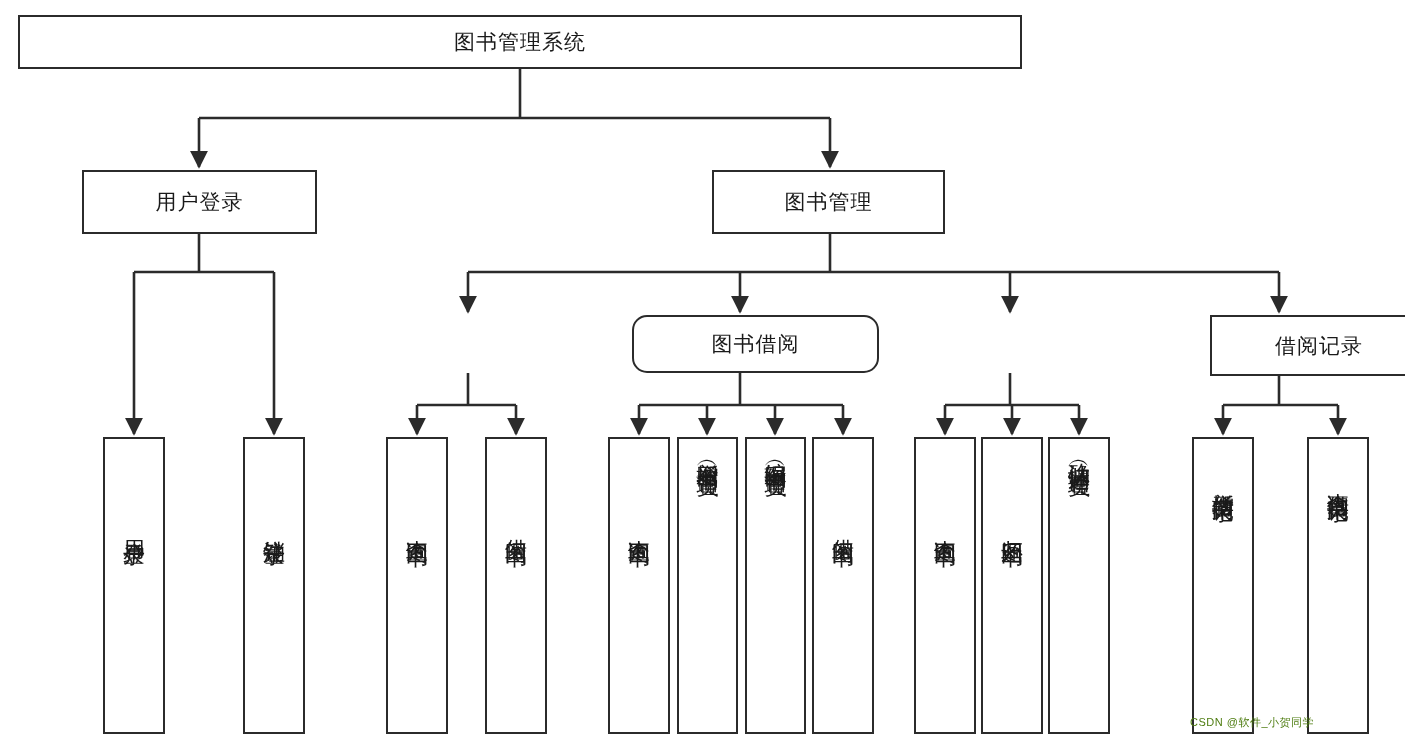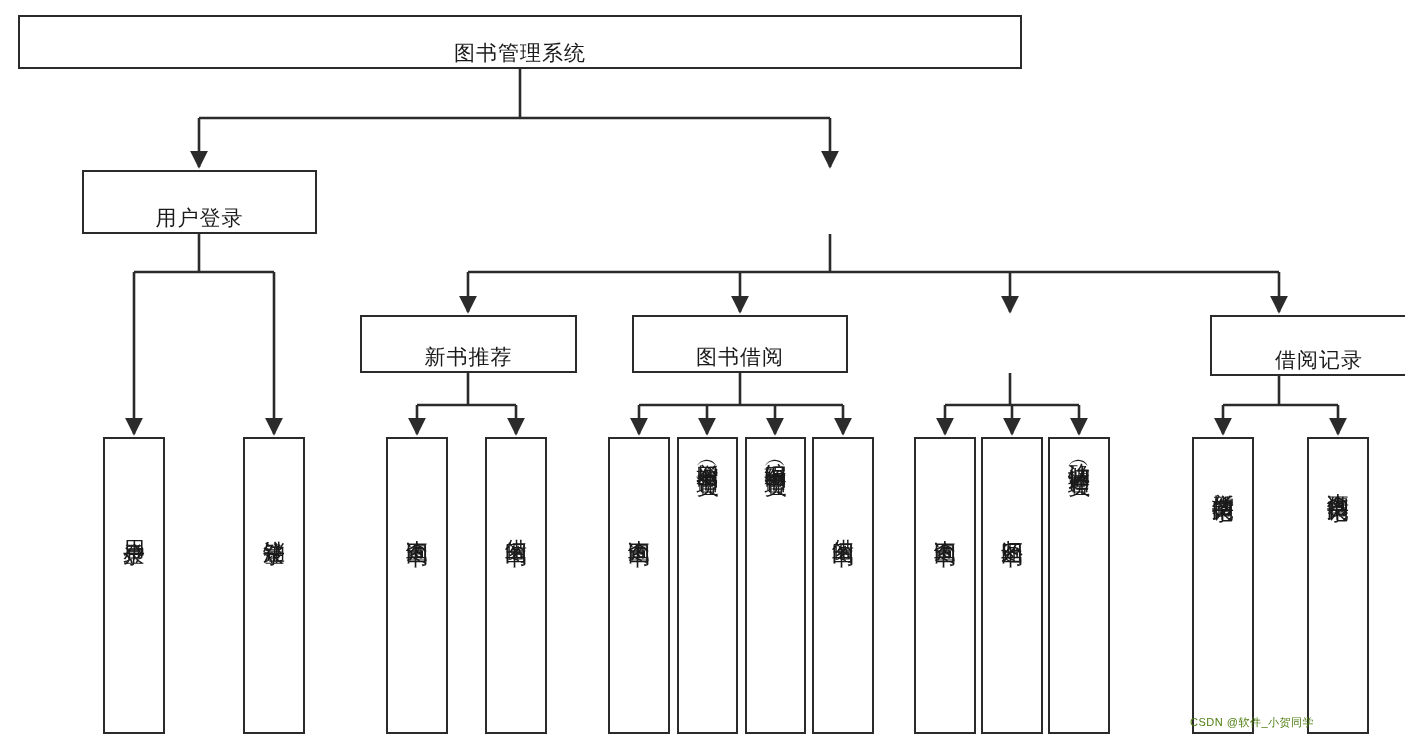--- a/index.html
+++ b/index.html
@@ -21,21 +21,21 @@
     width: 1405px;
     height: 747px;
     pointer-events: none;
   }
   .node {
     position: absolute;
     box-sizing: border-box;
     border: 2.5px solid #2b2b2b;
     background: #ffffff;
     display: flex;
-    align-items: flex-end;
+    align-items: center;
     justify-content: center;
     color: #1a1a1a;
   }
   .node.h {
     font-size: 21px;
     letter-spacing: 1px;
   }
   .node.v {
     align-items: flex-start;
     justify-content: center;
@@ -116,25 +116,25 @@
     </g>
   </svg>
 
   <div class="node h" style="left:18px; top:15px; width:1004px; height:54px;">
     <span>图书管理系统</span>
   </div>
 
   <div class="node h" style="left:82px; top:170px; width:235px; height:64px;">
     <span>用户登录</span>
   </div>
+  <div class="node h" style="left:712px; top:170px; width:233px; height:64px;">
+    <span>图书管理</span>
+  </div>
 
-  <div class="node h" style="left:360px; top:315px; width:217px; height:58px;">
-    <span>新书推荐</span>
-  </div>
-  <div class="node h" style="left:632px; top:315px; width:216px; height:58px;">
+  <div class="node h" style="left:632px; top:315px; width:247px; height:58px;border-radius:15px;">
     <span>图书借阅</span>
   </div>
   <div class="node h" style="left:1170px; top:315px; width:218px; height:61px;margin-left:40px;">
     <span>借阅记录</span>
   </div>
 
   <div class="node v mid" style="left:103px; top:437px; width:62px; height:297px; padding-top:83px;">
     <span class="vtext">用户登录</span>
   </div>
   <div class="node v mid" style="left:243px; top:437px; width:62px; height:297px; padding-top:83px;">

